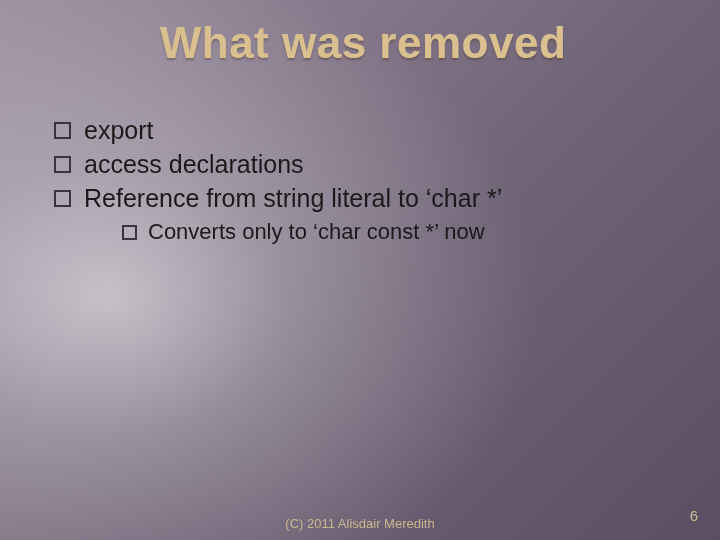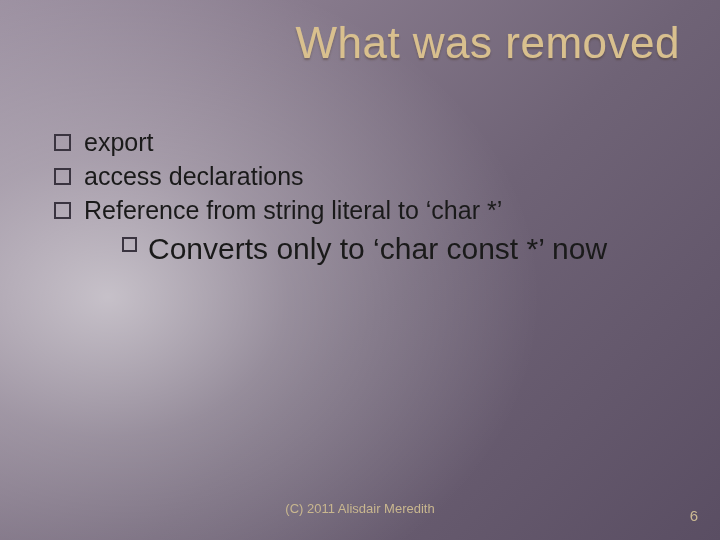--- a/index.html
+++ b/index.html
@@ -14,27 +14,27 @@
       linear-gradient(135deg, #9a8e9f 0%, #877a8c 25%, #6f6376 55%, #5a4e63 100%);
     position: relative;
   }
   .slide {
     width: 720px;
     height: 540px;
     position: relative;
     padding: 18px 40px 0 46px;
   }
   .title {
-    text-align: right;
+    text-align: center;
     font-size: 44px;
-    font-weight: 400;
+    font-weight: 700;
     letter-spacing: 0.5px;
     color: #d9c08e;
     text-shadow: 0 2px 2px rgba(60,40,20,0.35), 0 0 1px rgba(255,255,255,0.3);
-    margin-bottom: 58px;
+    margin-bottom: 46px;
   }
   ul.bullets {
     list-style: none;
     color: #1a1a1a;
     font-size: 25px;
     line-height: 1.28;
     margin-top: 24px;
   }
   ul.bullets > li {
     position: relative;
@@ -46,42 +46,42 @@
     position: absolute;
     left: 8px;
     top: 8px;
     width: 13px;
     height: 13px;
     border: 2px solid #3a3440;
     background: transparent;
   }
   ul.sub {
     list-style: none;
-    font-size: 30px;
+    font-size: 22px;
     margin-top: 4px;
     margin-bottom: 10px;
   }
   ul.sub > li {
     position: relative;
     padding-left: 64px;
   }
   ul.sub > li::before {
     content: "";
     position: absolute;
     left: 38px;
     top: 7px;
     width: 11px;
     height: 11px;
     border: 2px solid #3a3440;
     background: transparent;
   }
   .gap { height: 12px; }
   .footer {
     position: absolute;
-    bottom: 24px;
+    bottom: 9px;
     left: 0;
     width: 100%;
     text-align: center;
     font-size: 13px;
     color: #c9b78f;
   }
   .pagenum {
     position: absolute;
     bottom: 16px;
     right: 22px;

